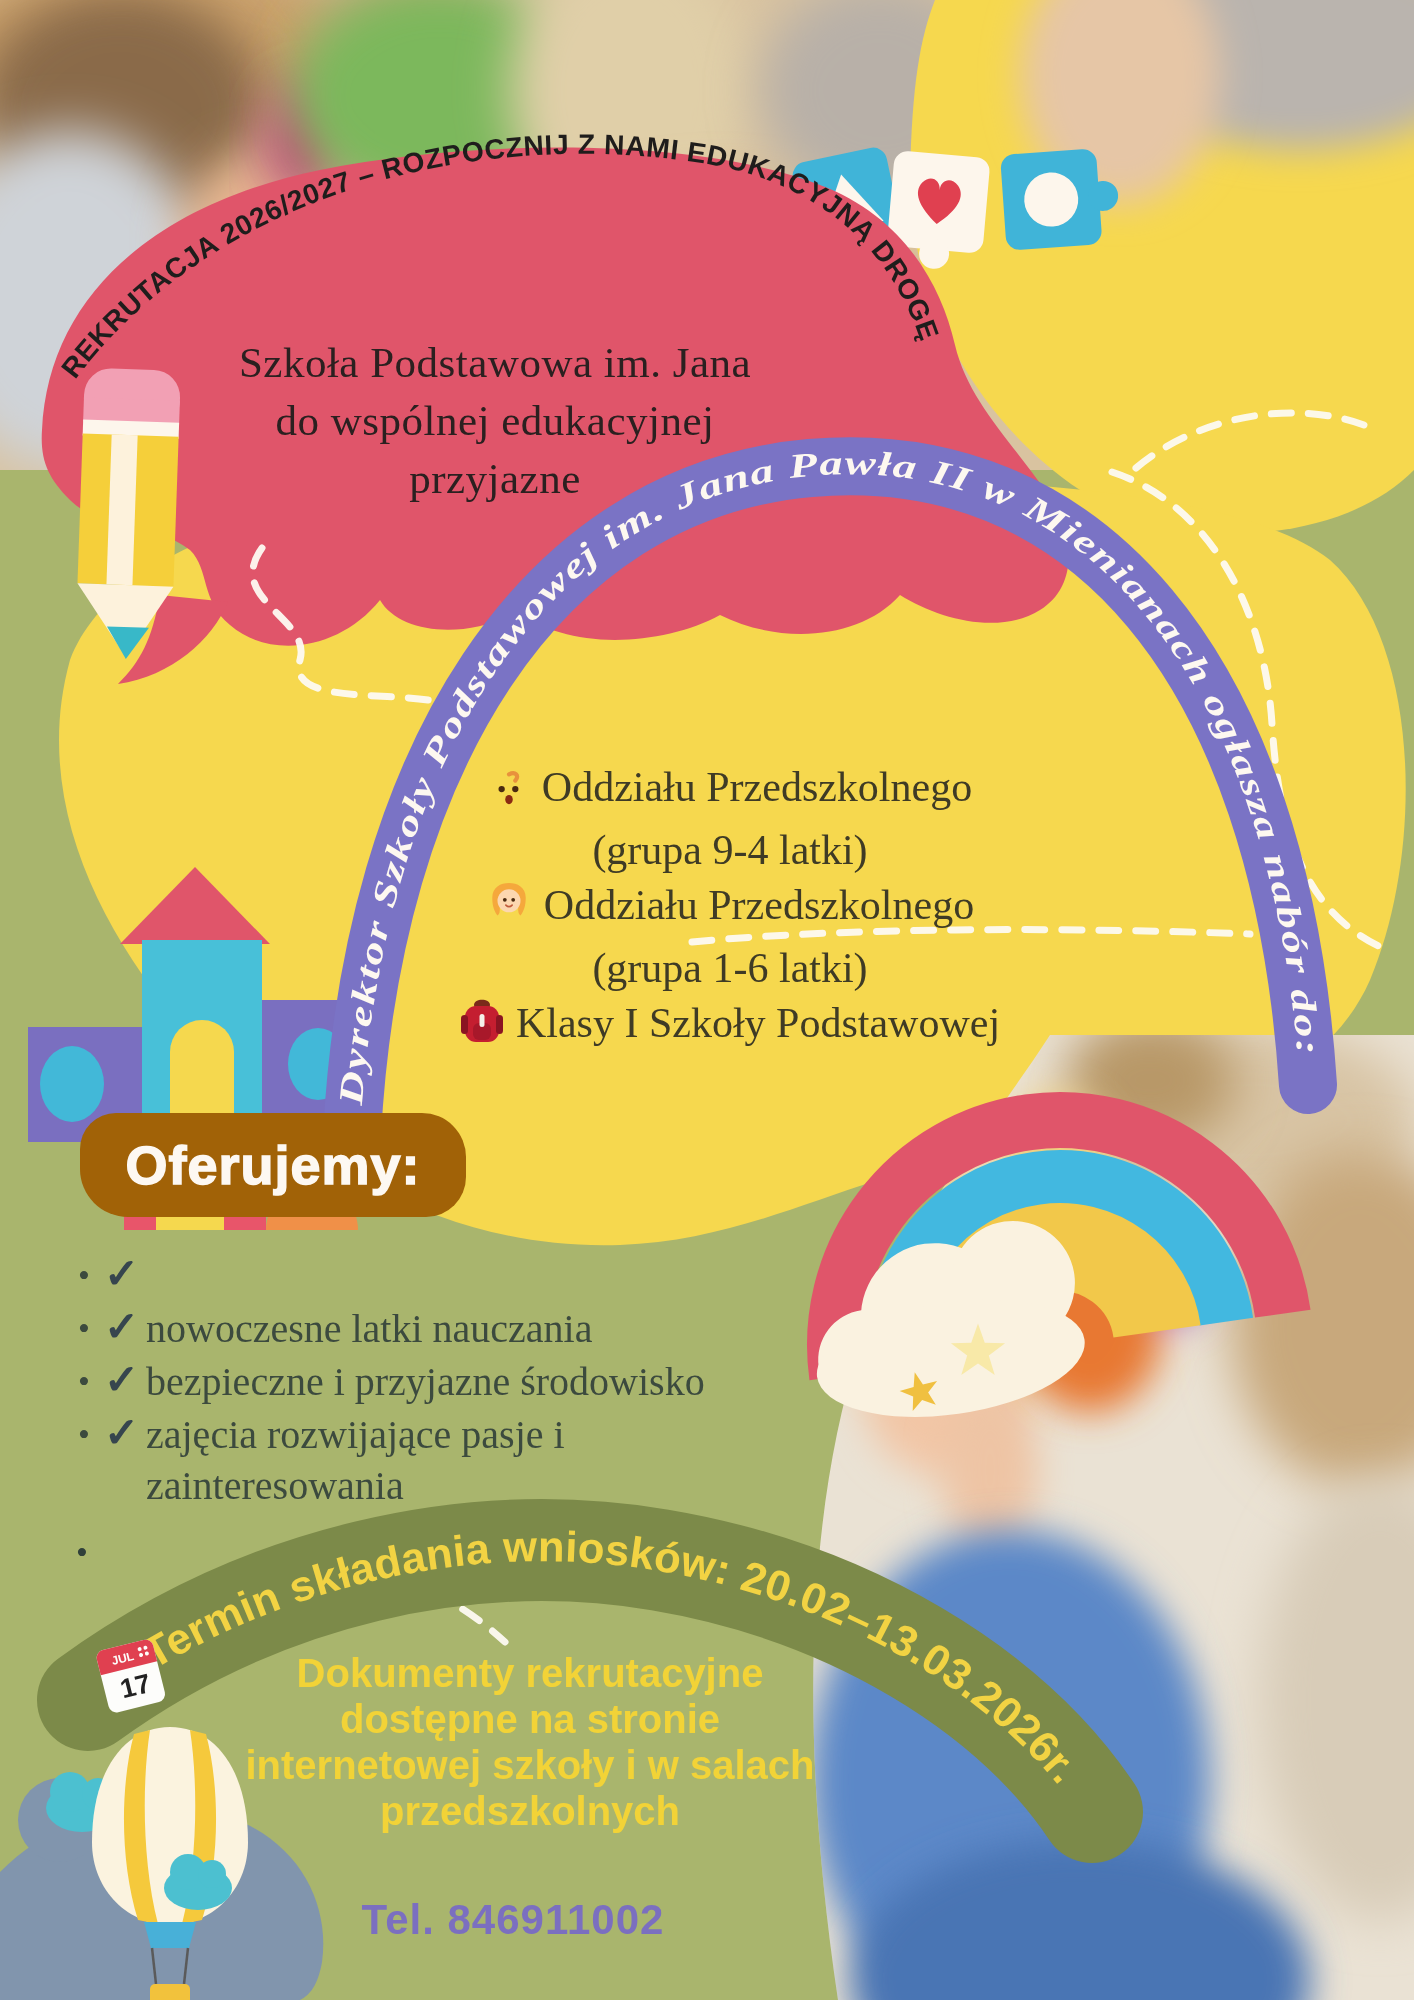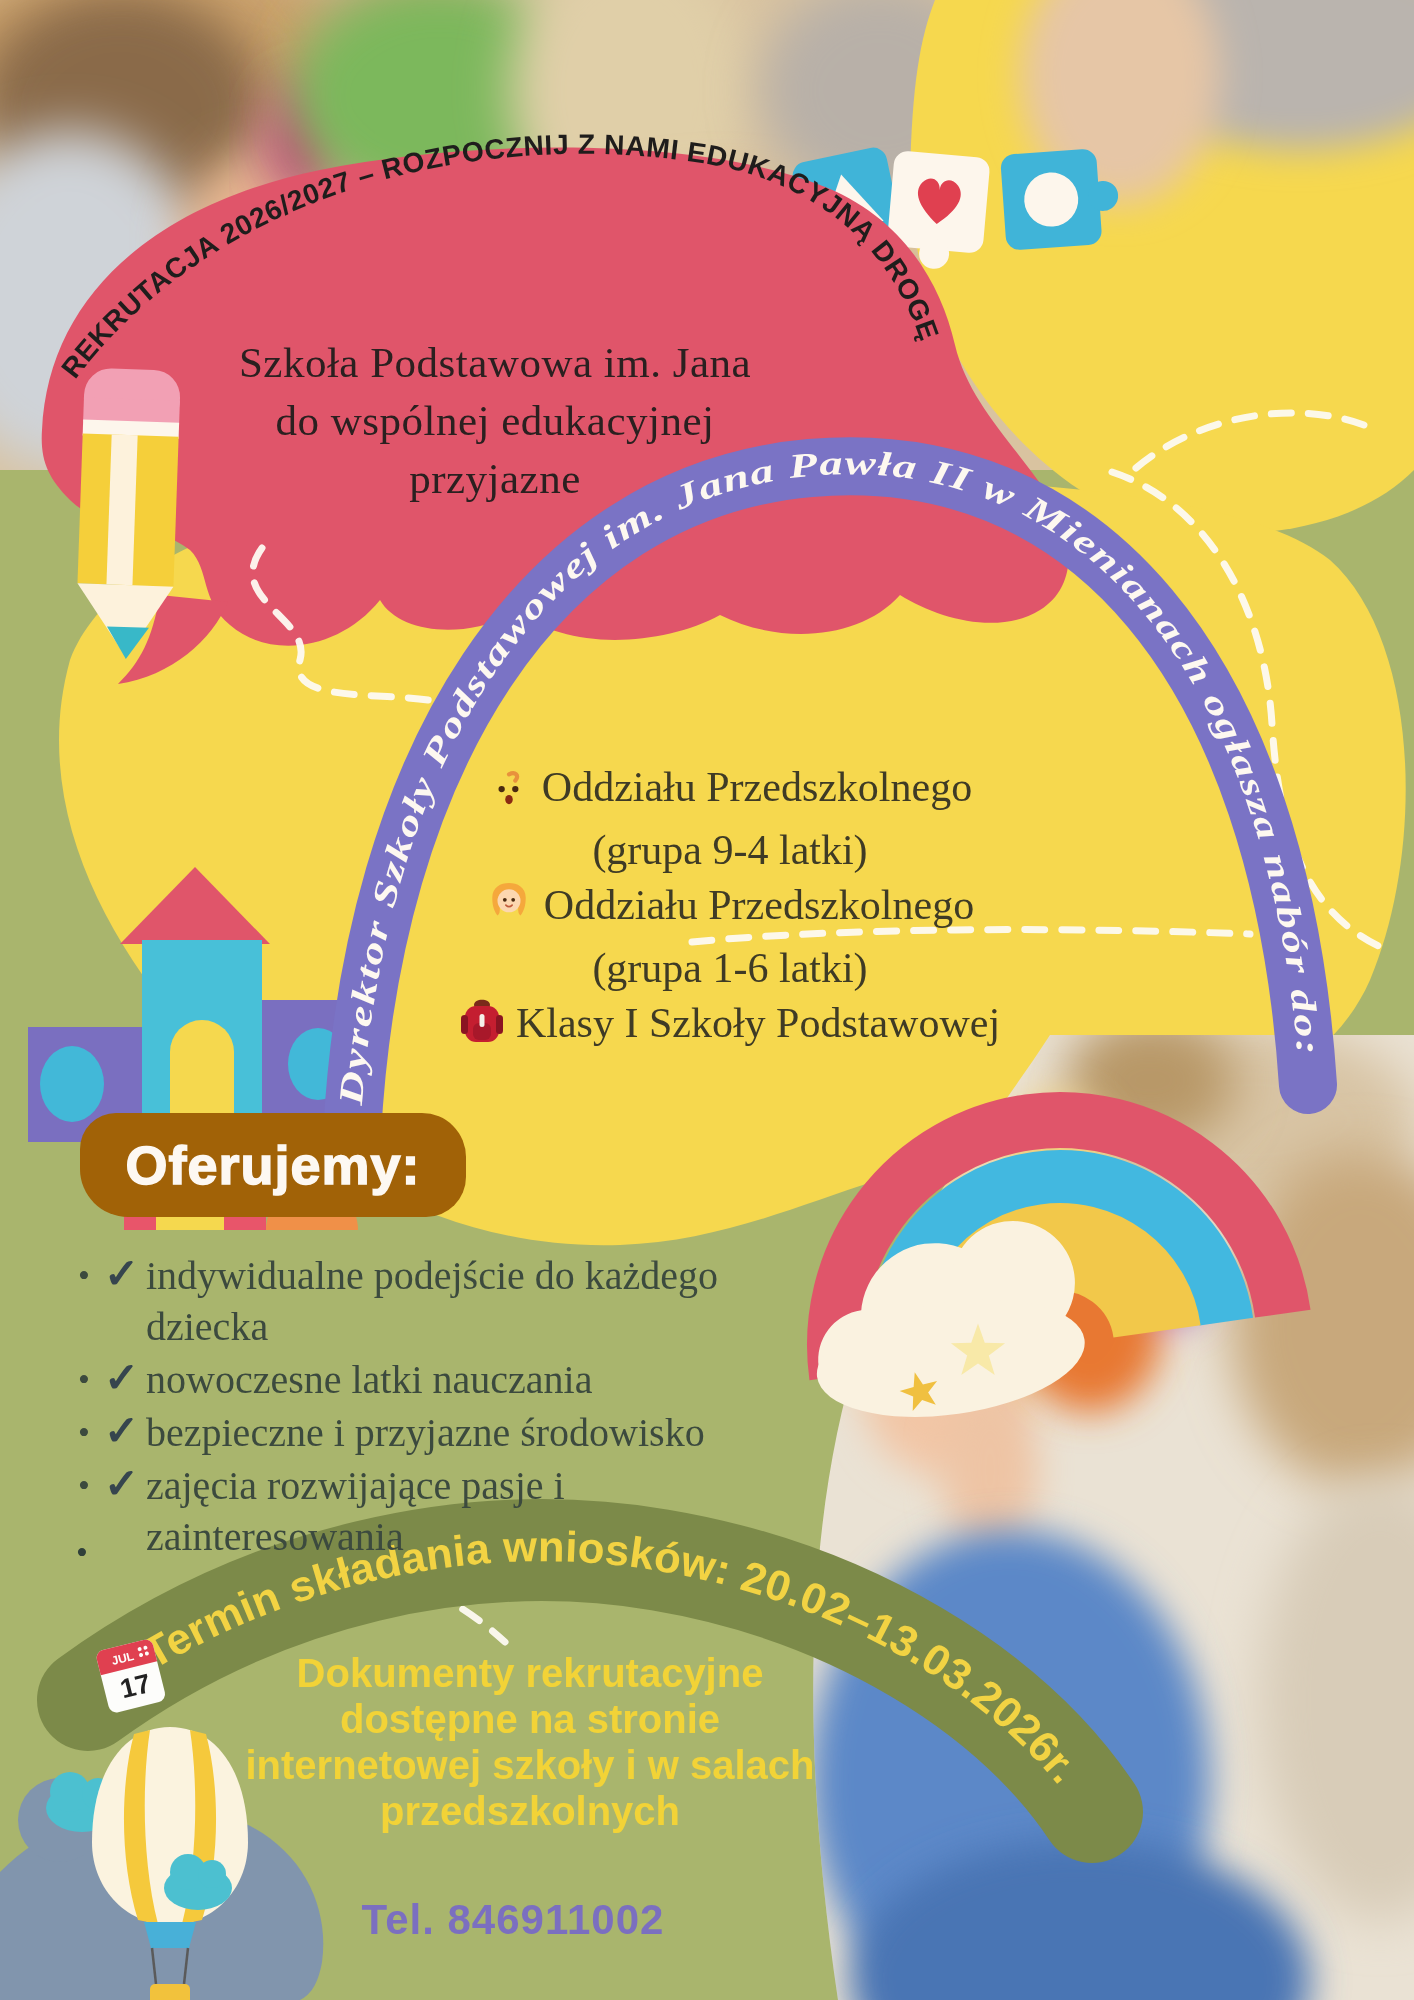--- a/index.html
+++ b/index.html
@@ -286,21 +286,20 @@
 </div>
 
 <div class="abs badge">
   <span>Oferujemy:</span>
 </div>
 
 <div class="abs offer">
   <div class="item">
     <span class="bullet">•</span>
     <span class="check">✓</span>
-    <span class="txt">indywidualne podejście do każdego dziecka</span>
   </div>
   <div class="item">
     <span class="bullet">•</span>
     <span class="check">✓</span>
     <span class="txt">nowoczesne latki nauczania</span>
   </div>
   <div class="item">
     <span class="bullet">•</span>
     <span class="check">✓</span>
     <span class="txt">bezpieczne i przyjazne środowisko</span>

